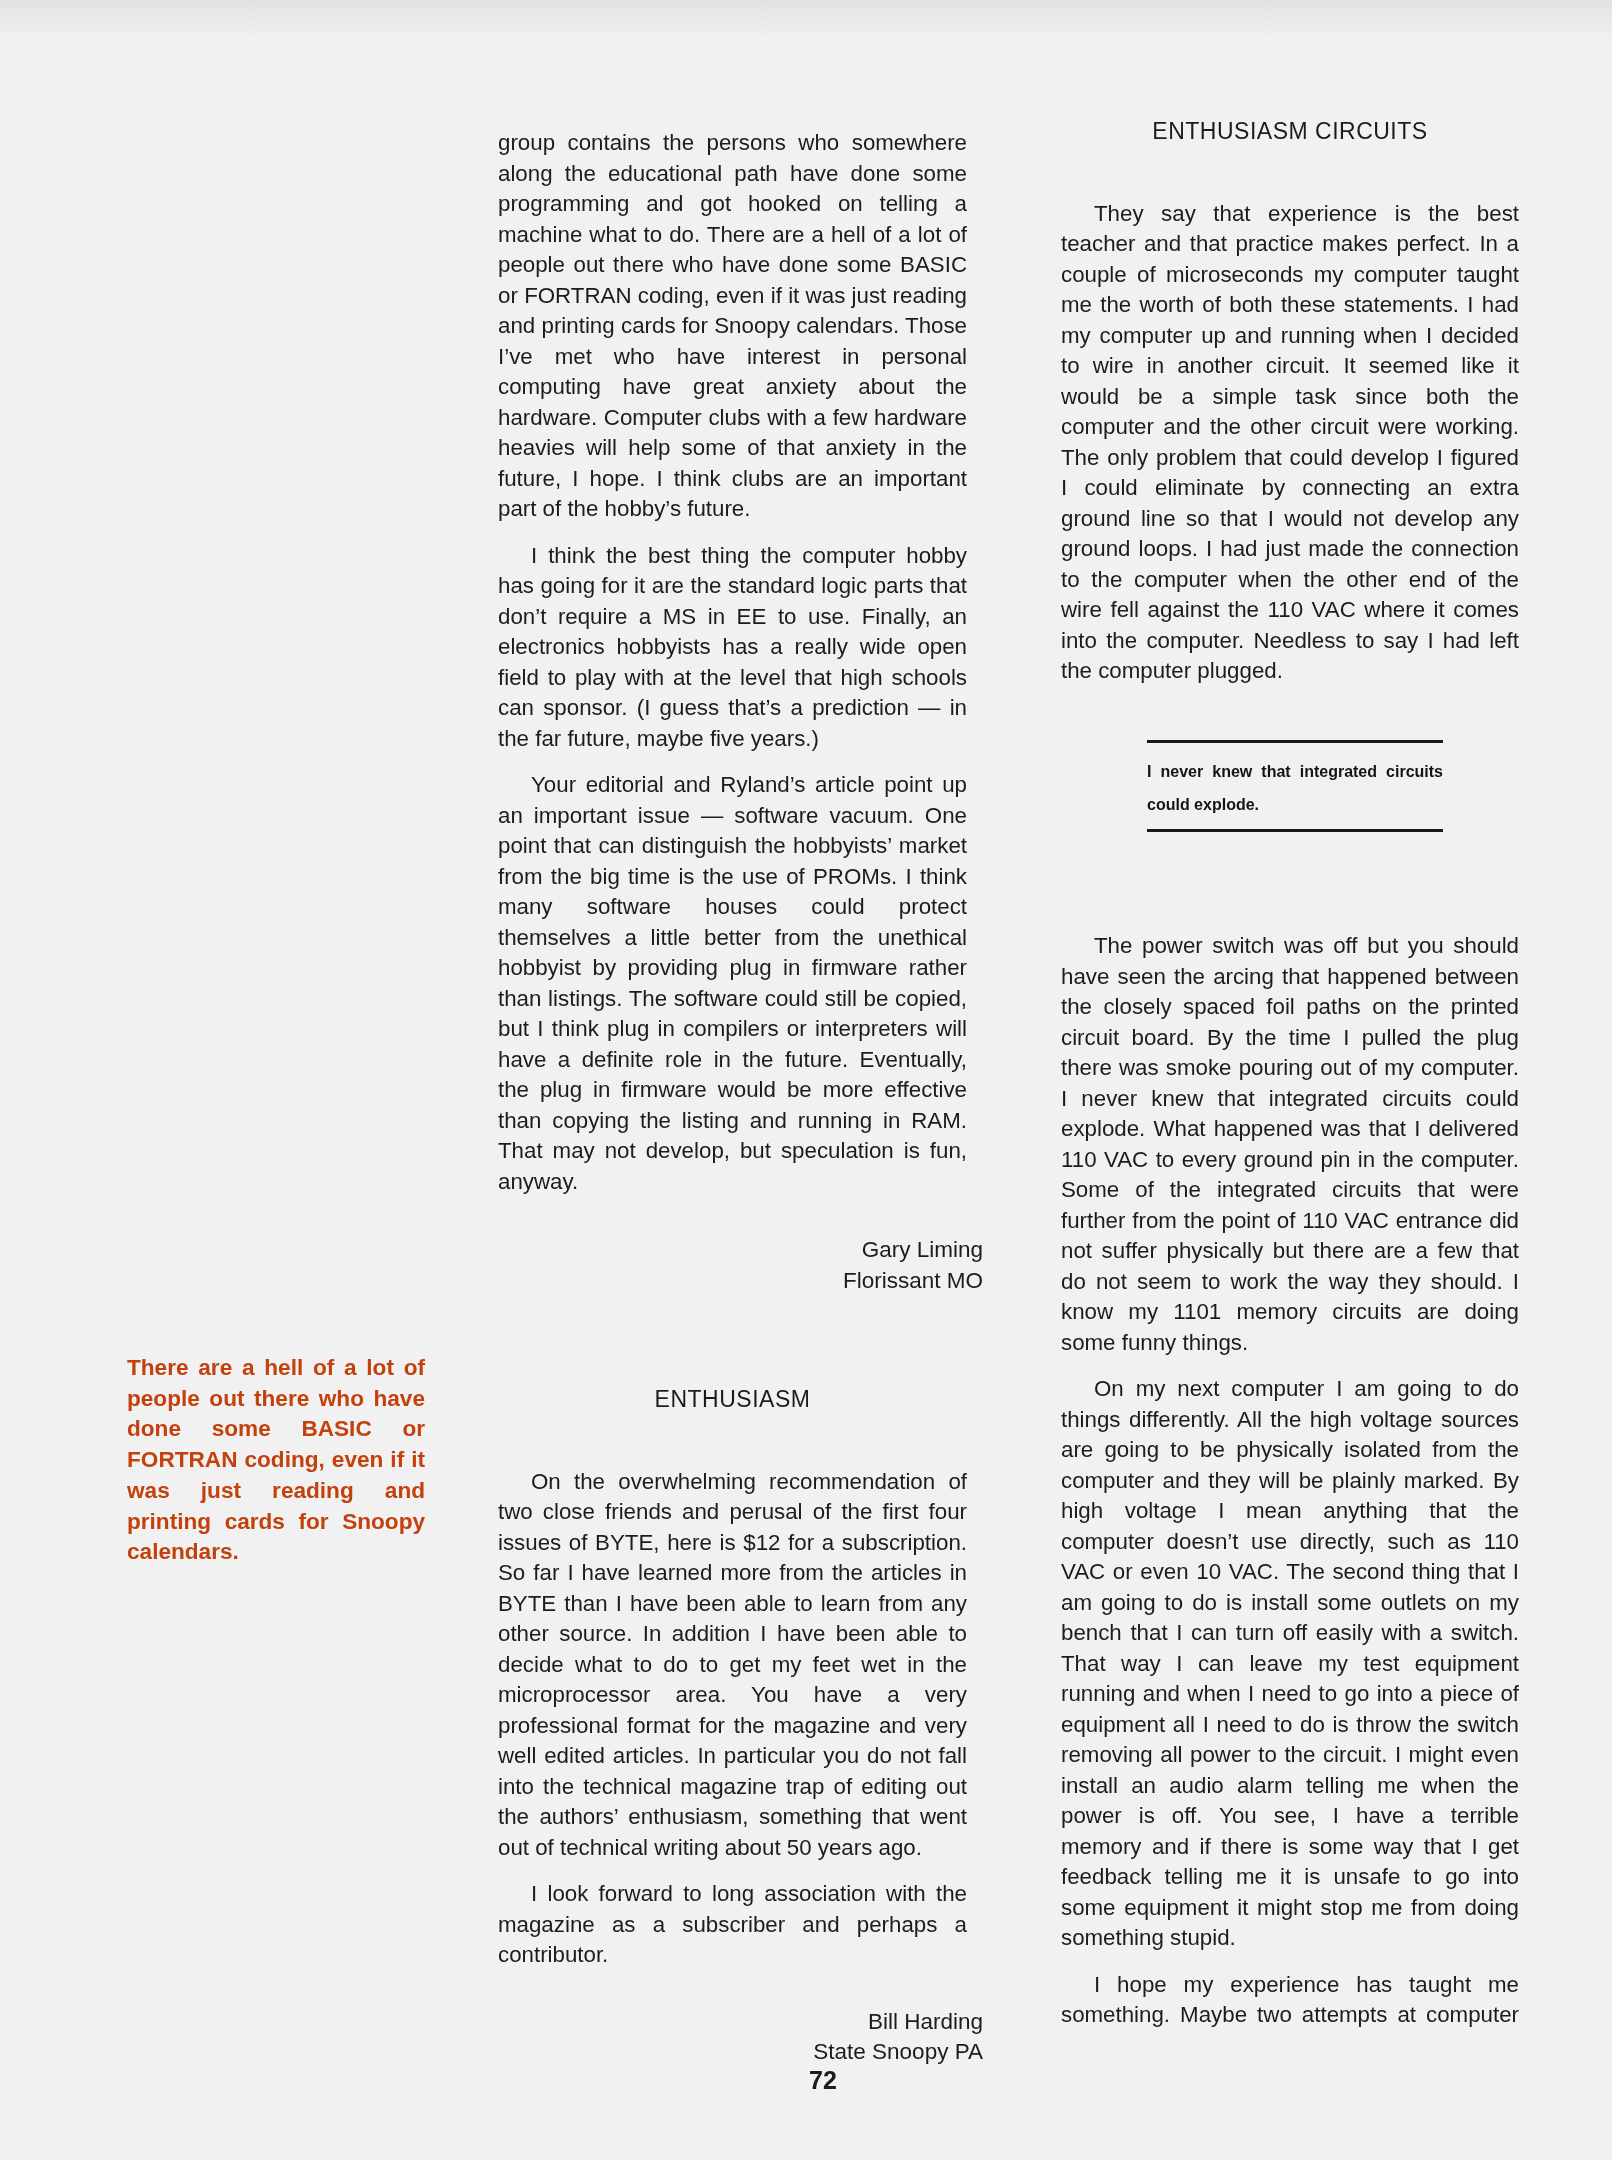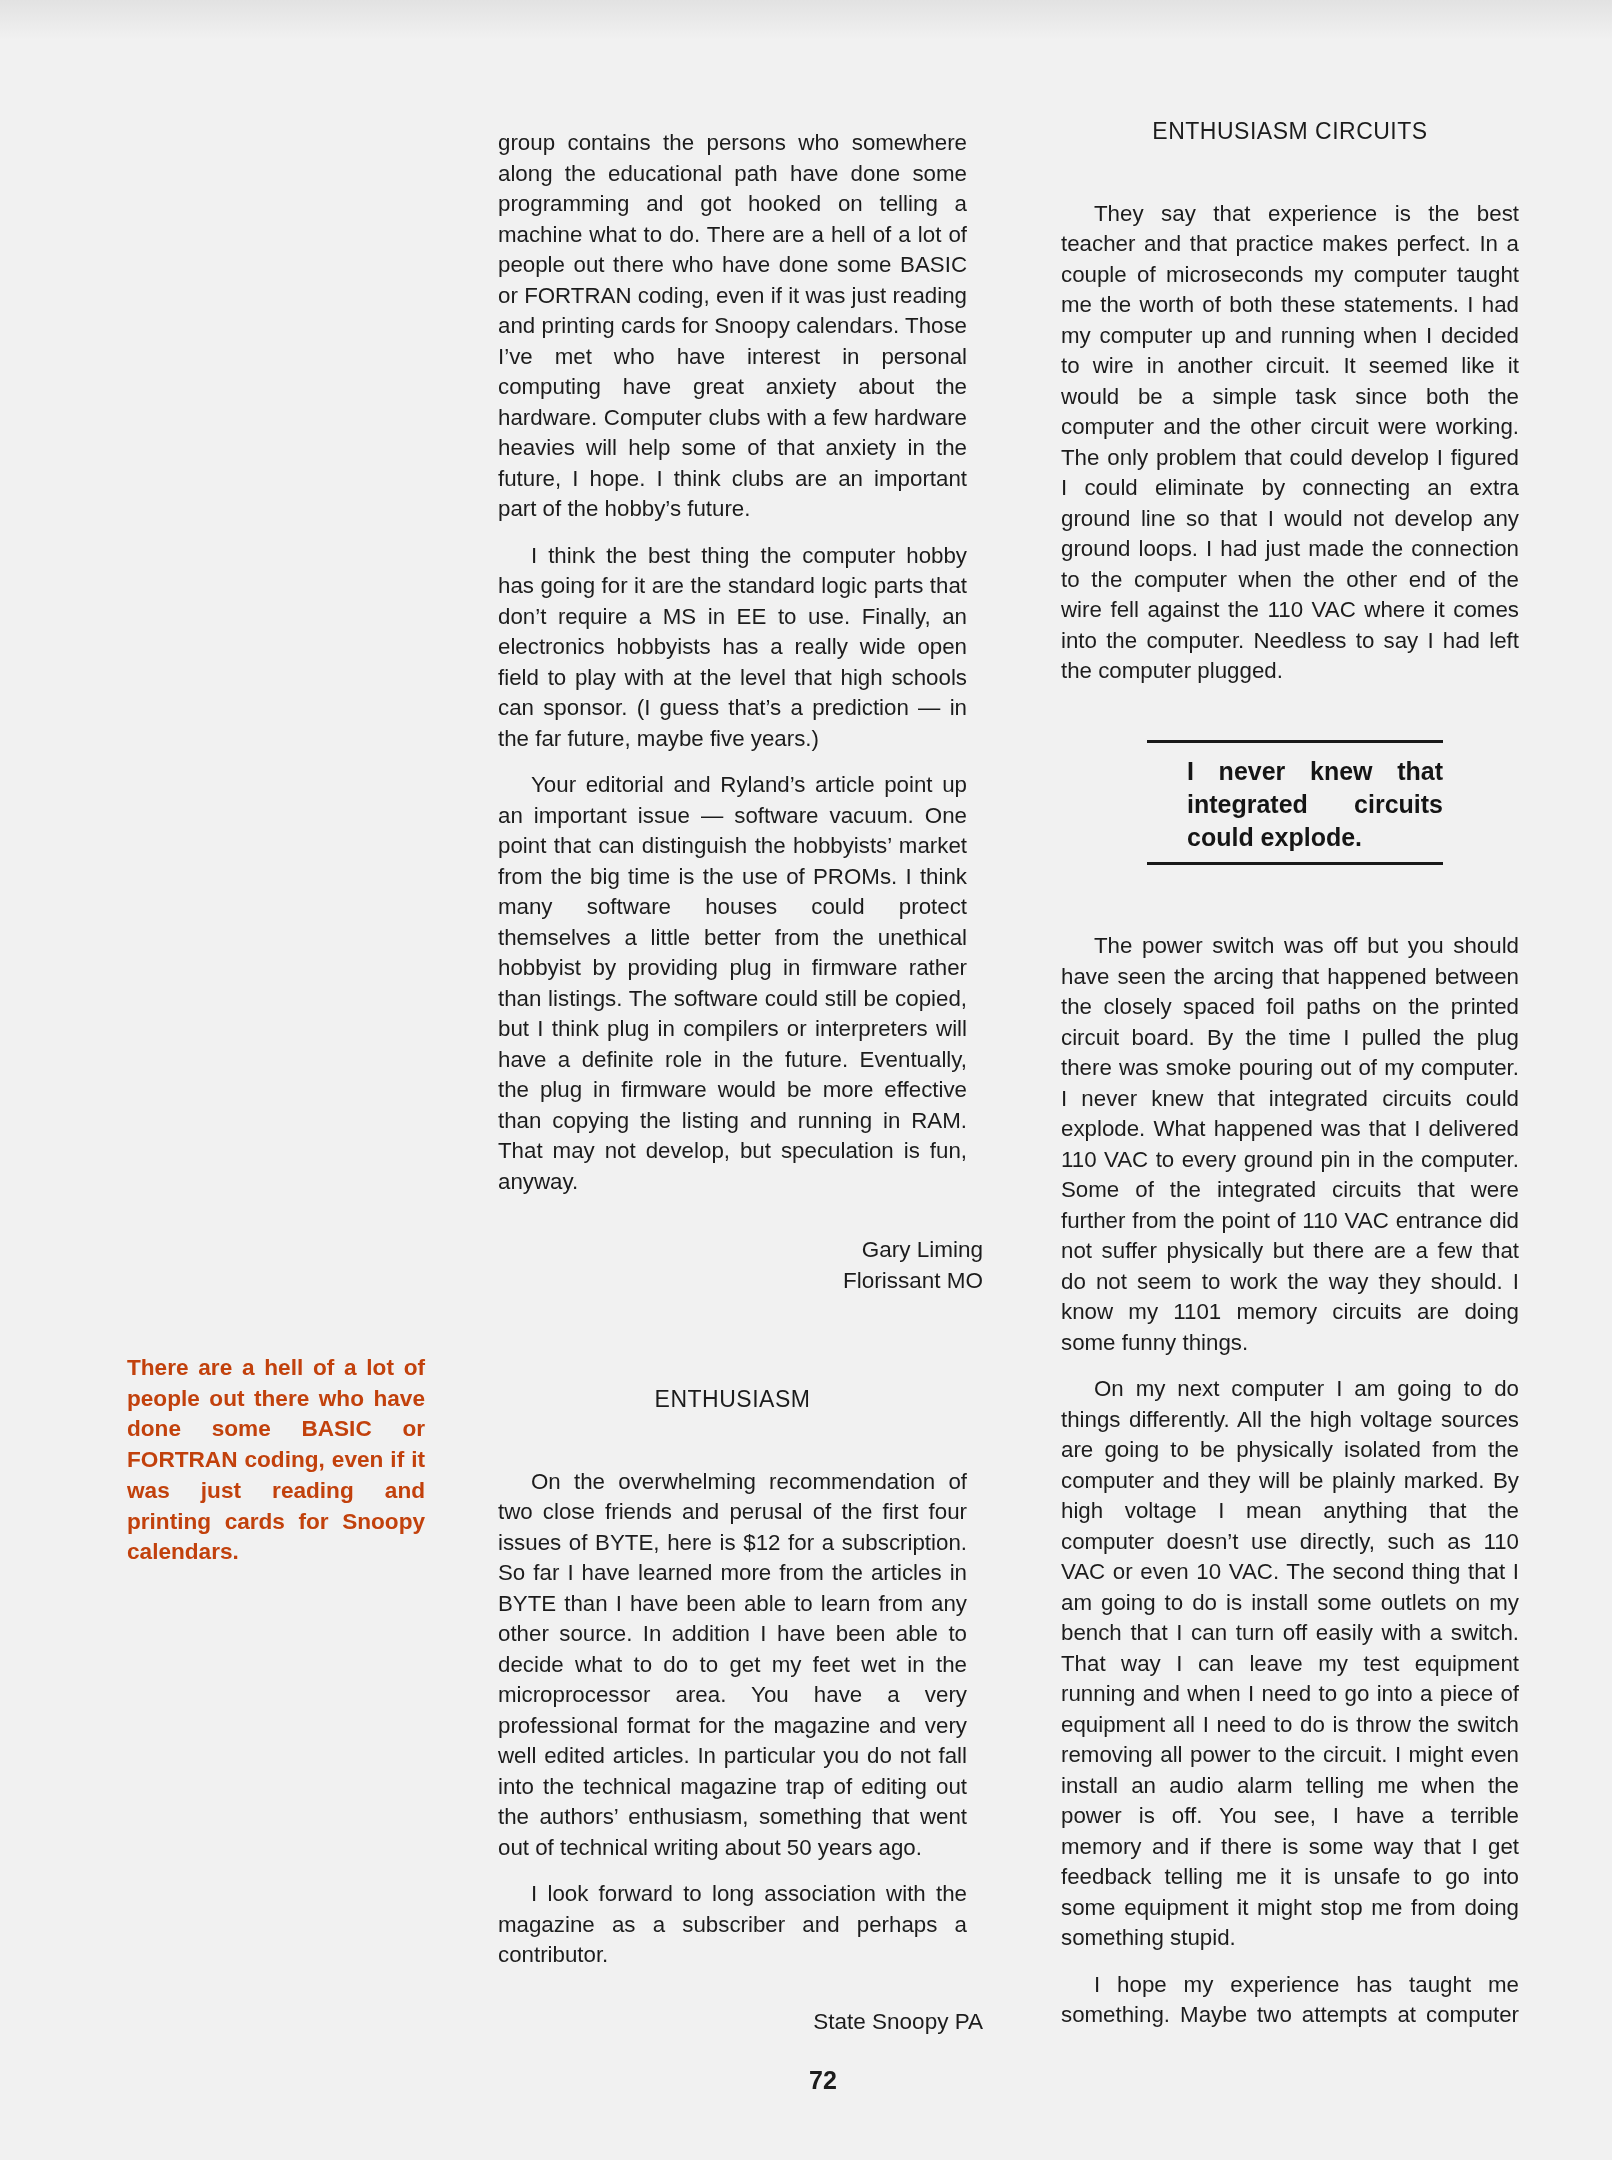--- a/index.html
+++ b/index.html
@@ -26,24 +26,23 @@
   .sidebar-quote {
     position: absolute; left: 127px; top: 1353px; width: 298px;
     font-size: 22.6px; line-height: 30.7px; font-weight: bold;
     text-align: justify; text-align-last: left; color: #c2410c;
   }
   .pull-quote {
     position: absolute; left: 1147px; top: 740px; width: 296px;
   }
   .pull-quote .rule { height: 3px; background: #1a1a1a; }
   .pull-quote .text {
-    font-weight: bold; font-size: 25px; line-height: 33px;
+    font-weight: bold; font-size: 16px; line-height: 33px;
     text-align: justify; text-align-last: left; padding: 12px 0 8px 0;
     color: #151515;
-    margin-left: 40px;
   }
   .page-number {
     position: absolute; left: 803px; top: 2066px; width: 40px; text-align: center;
     font-weight: bold; font-size: 25px;
   }
 </style>
 </head>
 <body>
 
 <div class="page-shade"></div>
@@ -59,20 +58,21 @@
     <div>Gary Liming</div>
     <div>Florissant MO</div>
   </div>
   <div style="height:88px"></div>
   <h2 class="heading">ENTHUSIASM</h2>
   <div style="height:36px"></div>
   <p class="indent last-line-left">On the overwhelming recommendation of two close friends and perusal of the first four issues of BYTE, here is $12 for a subscription. So far I have learned more from the articles in BYTE than I have been able to learn from any other source. In addition I have been able to decide what to do to get my feet wet in the microprocessor area. You have a very professional format for the magazine and very well edited articles. In particular you do not fall into the technical magazine trap of editing out the authors’ enthusiasm, something that went out of technical writing about 50 years ago.</p>
   <p class="indent last-line-left">I look forward to long association with the magazine as a subscriber and perhaps a contributor.</p>
   <div style="height:20px"></div>
   <div class="signature">
+    <div>Bill Harding</div>
     <div>State Snoopy PA</div>
   </div>
 </div>
 
 <div class="col" style="left:1045px; top:112px; width:490px;">
   <h2 class="heading" style="padding-top:4px;">ENTHUSIASM CIRCUITS</h2>
   <div style="height:36px"></div>
   <p class="indent last-line-left">They say that experience is the best teacher and that practice makes perfect. In a couple of microseconds my computer taught me the worth of both these statements. I had my computer up and running when I decided to wire in another circuit. It seemed like it would be a simple task since both the computer and the other circuit were working. The only problem that could develop I figured I could eliminate by connecting an extra ground line so that I would not develop any ground loops. I had just made the connection to the computer when the other end of the wire fell against the 110 VAC where it comes into the computer. Needless to say I had left the computer plugged.</p>
 </div>
 

